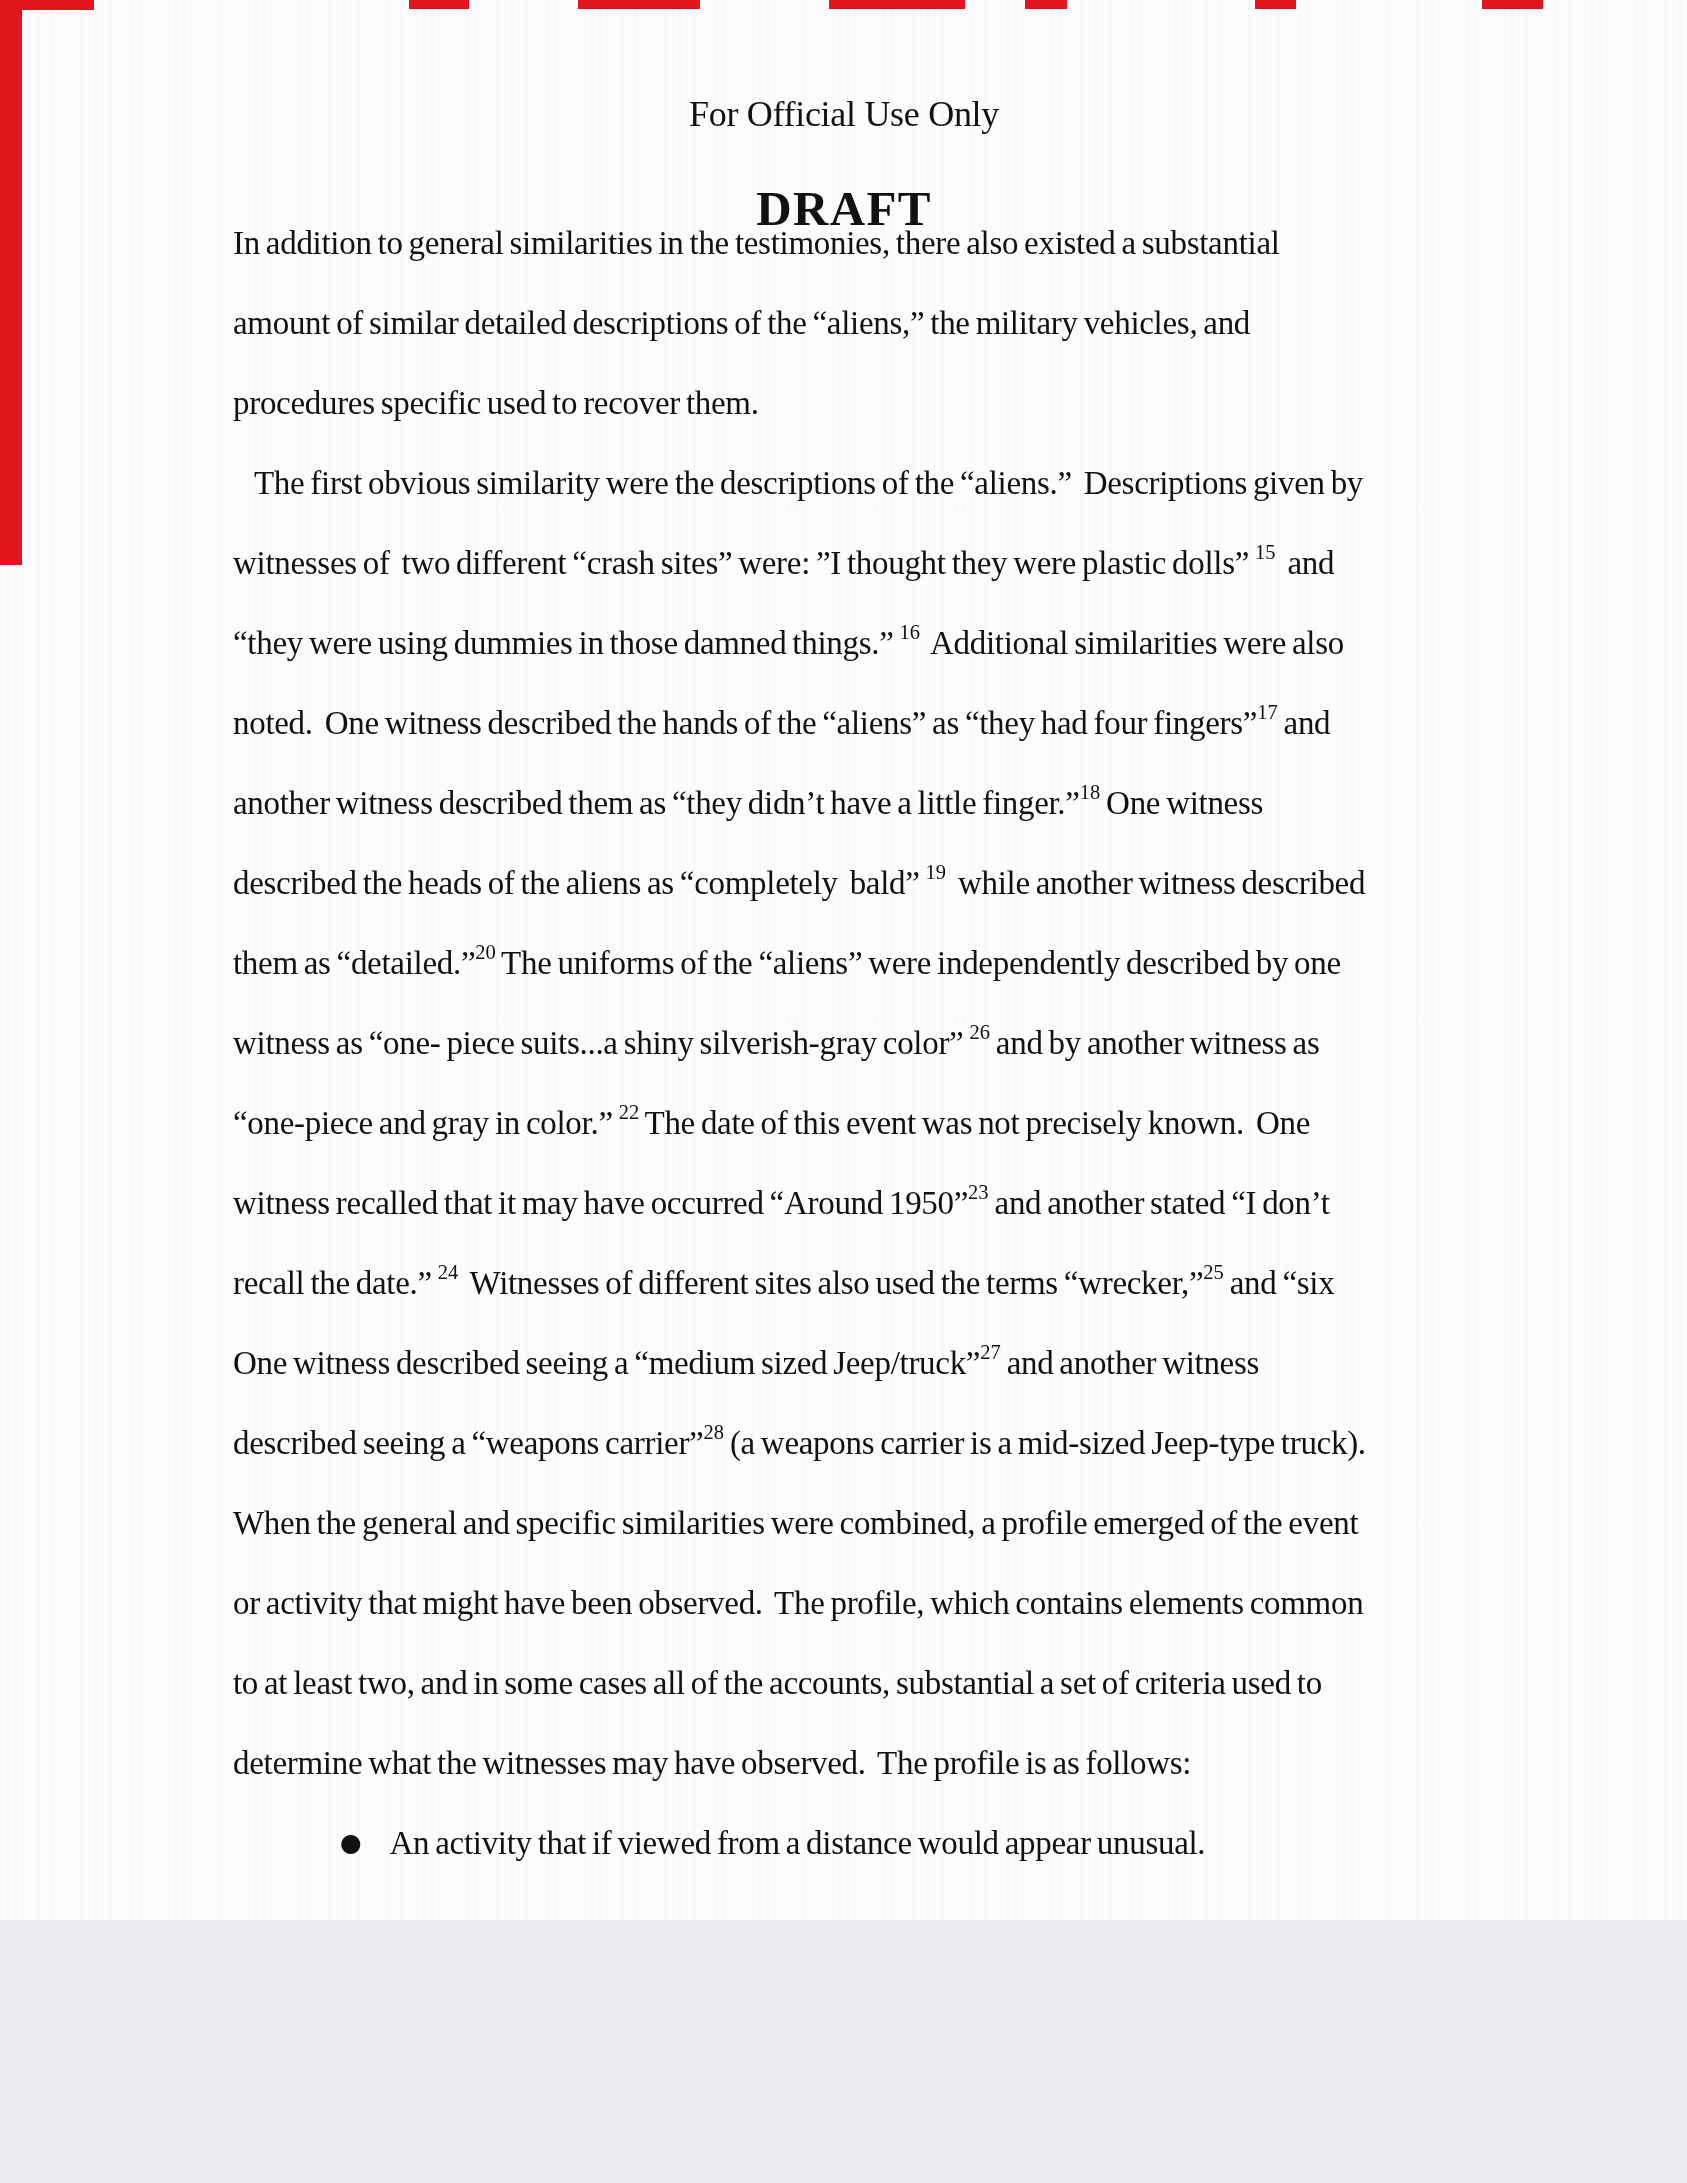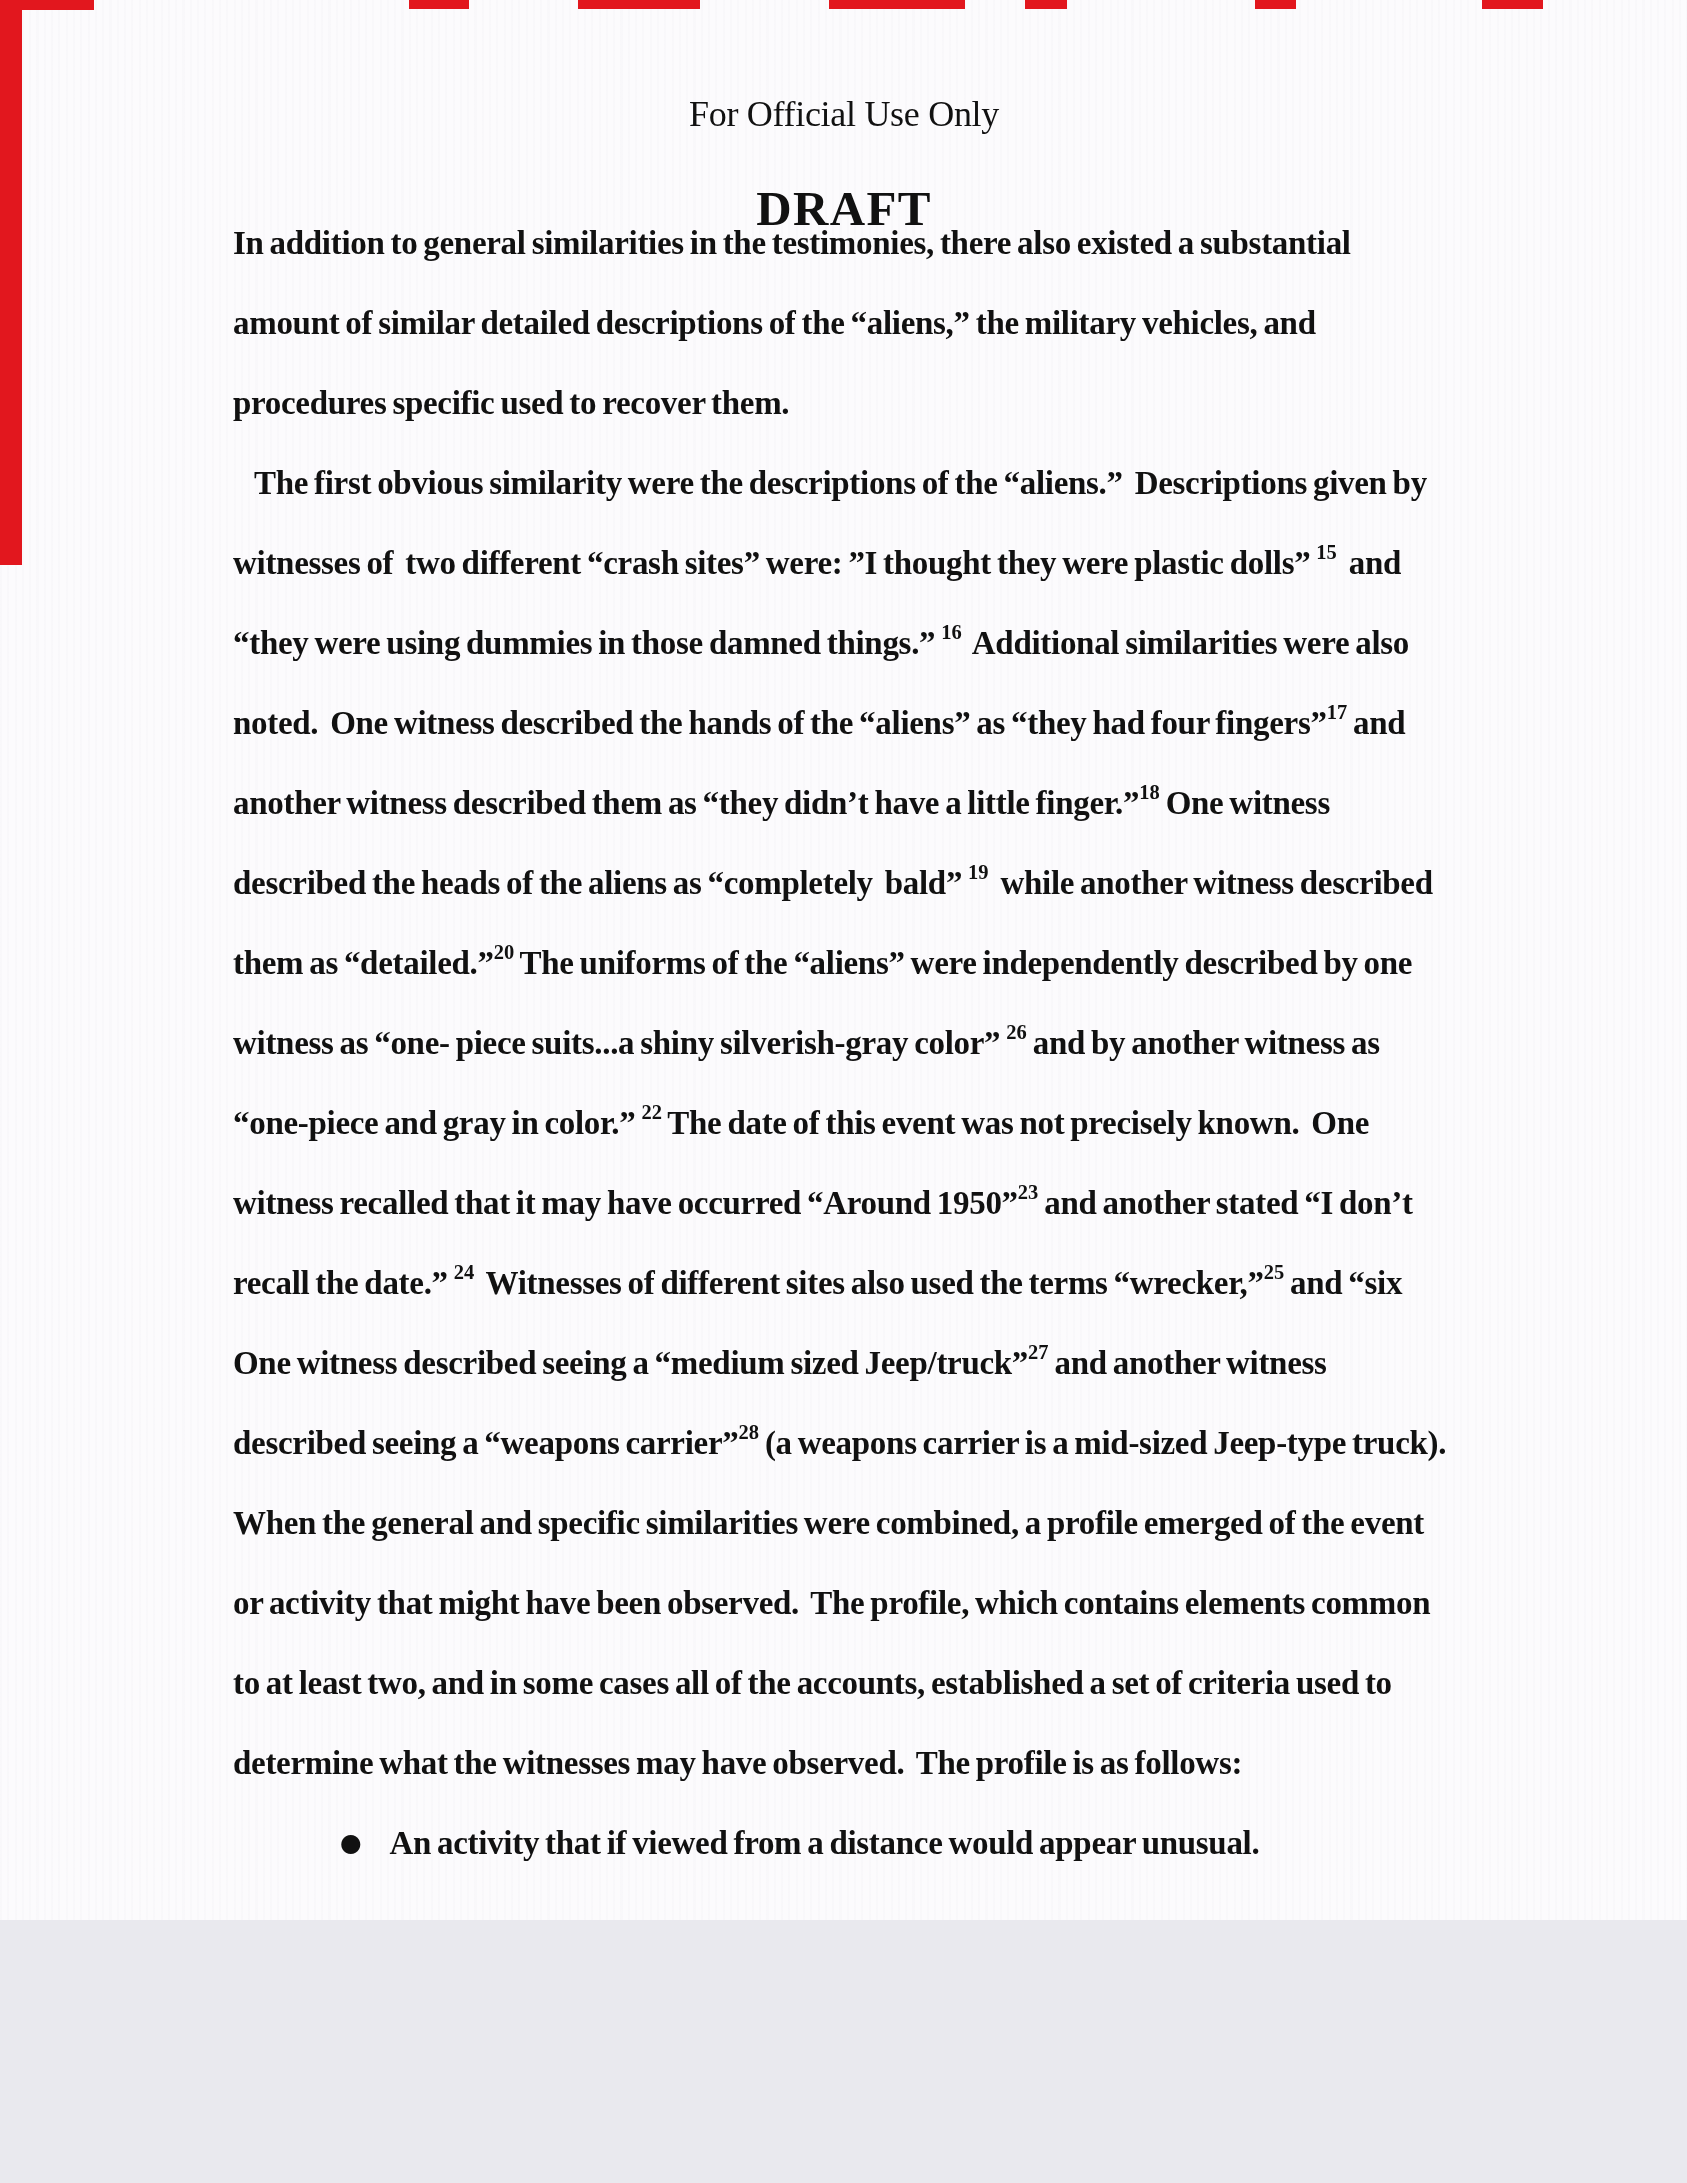--- a/index.html
+++ b/index.html
@@ -52,21 +52,20 @@
     font-size: 49px;
     font-weight: bold;
     letter-spacing: 1.3px;
     white-space: pre;
     margin-top: 12px;
   }
   .doc-body {
     position: absolute;
     left: 233px; top: 203px;
     width: 1391px;
-    font-weight: bold;
   }
   .doc-body .line {
     height: 80px;
     line-height: 80px;
     font-size: 33px;
     letter-spacing: -0.3px;
     word-spacing: -2px;
     white-space: pre;
   }
   .doc-body .line sup {
@@ -130,21 +129,21 @@
       <div class="line"><span>described the heads of the aliens as “completely  bald” </span><sup>19</sup><span>  while another witness described</span></div>
       <div class="line"><span>them as “detailed.”</span><sup>20</sup><span> The uniforms of the “aliens” were independently described by one</span></div>
       <div class="line"><span>witness as “one- piece suits...a shiny silverish-gray color” </span><sup>26</sup><span> and by another witness as</span></div>
       <div class="line"><span>“one-piece and gray in color.” </span><sup>22</sup><span> The date of this event was not precisely known.  One</span></div>
       <div class="line"><span>witness recalled that it may have occurred “Around 1950”</span><sup>23</sup><span> and another stated “I don’t</span></div>
       <div class="line"><span>recall the date.” </span><sup>24</sup><span>  Witnesses of different sites also used the terms “wrecker,”</span><sup>25</sup><span> and “six</span></div>
       <div class="line"><span>One witness described seeing a “medium sized Jeep/truck”</span><sup>27</sup><span> and another witness</span></div>
       <div class="line"><span>described seeing a “weapons carrier”</span><sup>28</sup><span> (a weapons carrier is a mid-sized Jeep-type truck).</span></div>
       <div class="line"><span>When the general and specific similarities were combined, a profile emerged of the event</span></div>
       <div class="line"><span>or activity that might have been observed.  The profile, which contains elements common</span></div>
-      <div class="line"><span>to at least two, and in some cases all of the accounts, established a set of criteria used to</span></div>
+      <div class="line"><span>to at least two, and in some cases all of the accounts, substantial a set of criteria used to</span></div>
       <div class="line"><span>determine what the witnesses may have observed.  The profile is as follows:</span></div>
       <div class="line bullet-line"><span class="bullet-dot">●</span><span>An activity that if viewed from a distance would appear unusual.</span></div>
     </div>
 
   <div class="classification-footer">For Official Use Only</div>
   <div class="page-number">14</div>
 
 </div>
 
 

